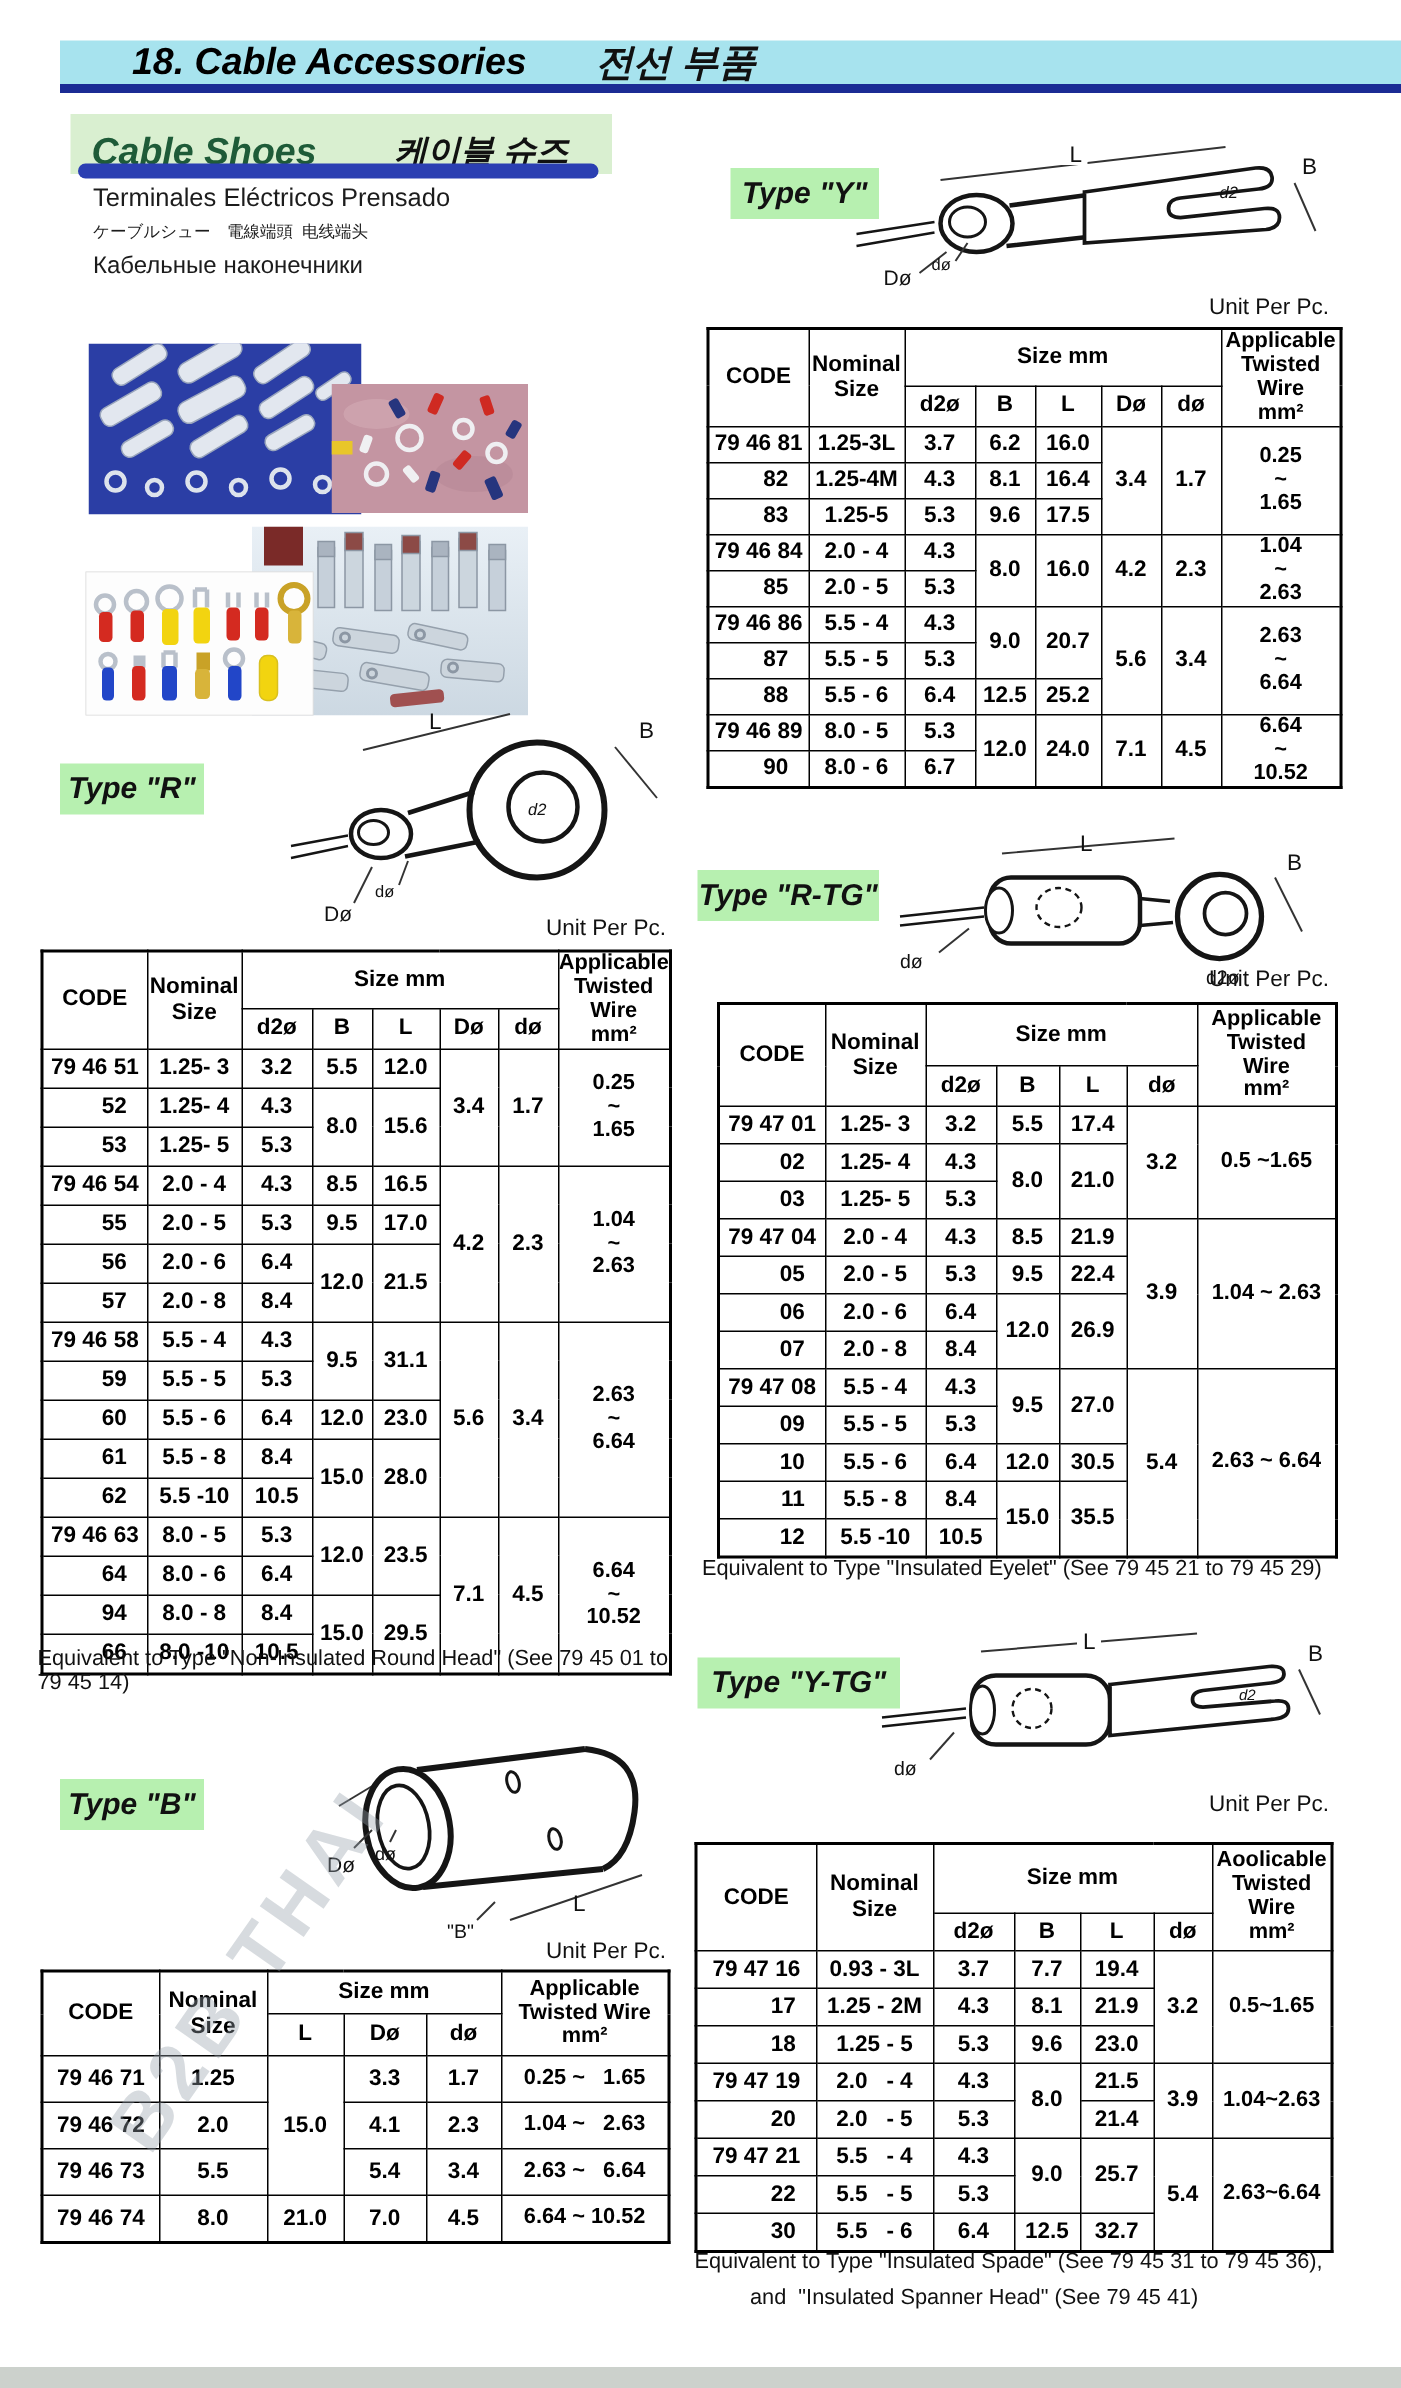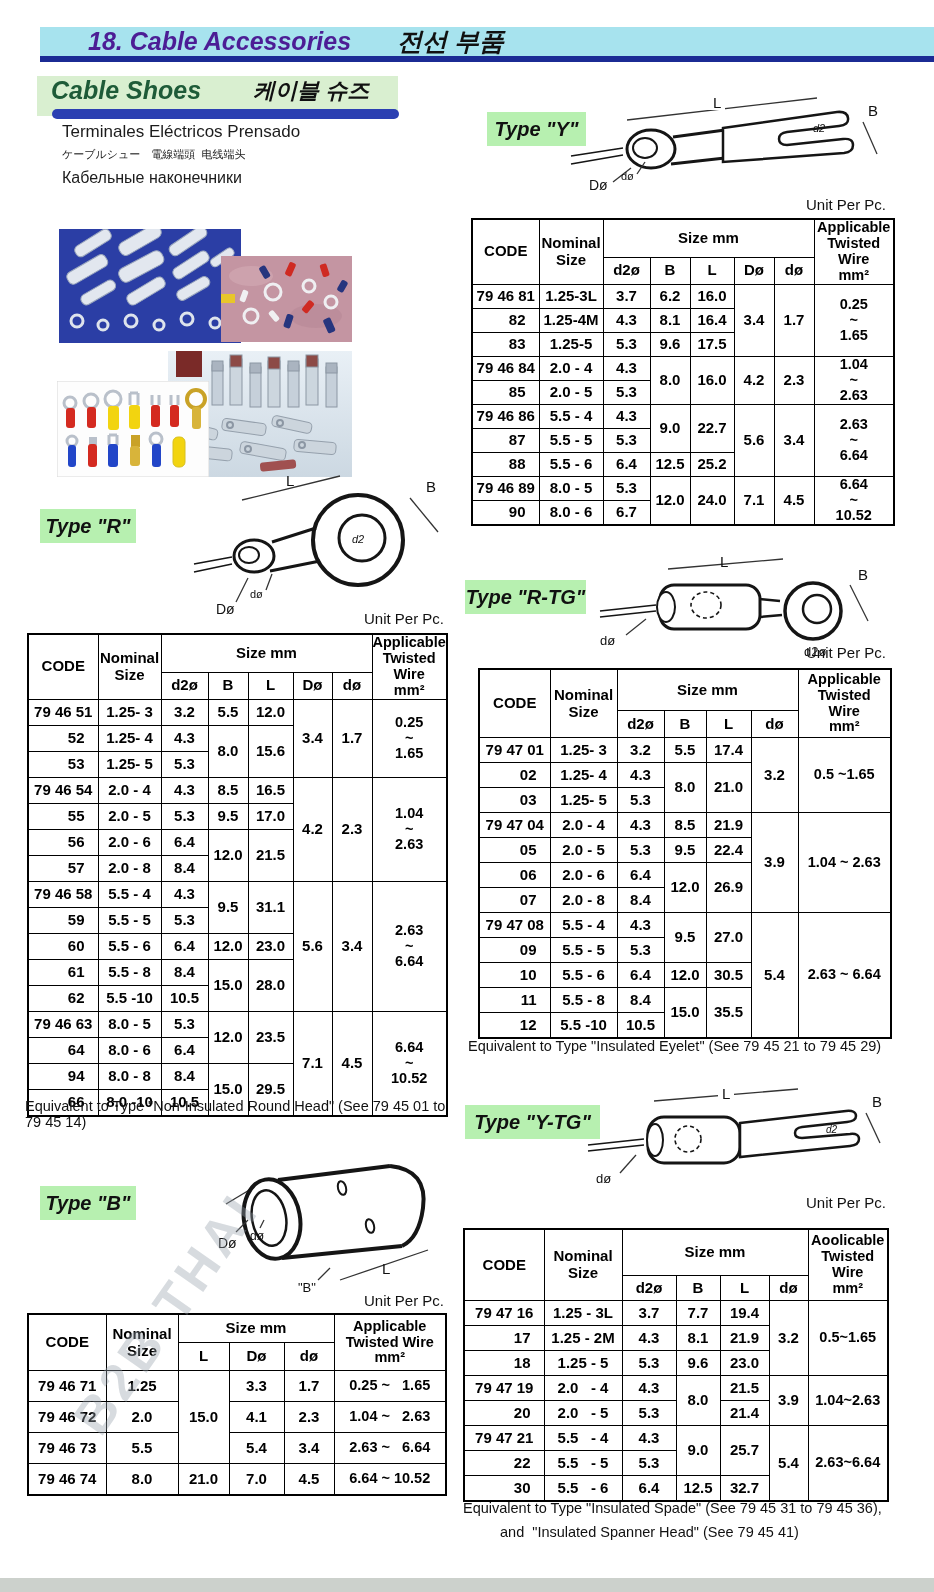--- a/index.html
+++ b/index.html
@@ -3,24 +3,24 @@
 <meta charset="utf-8">
 <style>
   html,body{margin:0;padding:0;background:#fff;}
   .page{position:relative;width:934px;height:1592px;background:#fff;overflow:hidden;
         font-family:"Liberation Sans",sans-serif;color:#000;}
   .abs{position:absolute;}
 
   
   .hdr-bar{left:40px;top:27px;width:894px;height:35px;background:#a7e3ee;
            border-bottom:6px solid #1b2b94;display:flex;align-items:center;gap:46px;padding-left:48px;box-sizing:border-box;}
-  .hdr-en{font-size:25px;font-weight:bold;font-style:italic;color:#4c1d95;}
+  .hdr-en{font-size:25px;font-weight:bold;font-style:italic;color:#000000;}
   .hdr-ko{font-size:25px;font-weight:bold;font-style:italic;color:#111;}
 
-  .sec-bar{left:37px;top:76px;width:361px;height:40px;background:#d9efd0;display:flex;align-items:flex-start;gap:52px;padding-left:14px;box-sizing:border-box;}
+  .sec-bar{left:47px;top:76px;width:361px;height:40px;background:#d9efd0;display:flex;align-items:flex-end;gap:52px;padding-left:14px;box-sizing:border-box;}
   .sec-en{font-size:25px;font-weight:bold;font-style:italic;color:#1e5b38;}
   .sec-ko{font-size:22px;font-weight:bold;font-style:italic;color:#111;}
   .sec-rule{left:52px;top:109px;width:347px;height:10px;background:#2b3fb2;border-radius:5px;}
 
   .sub{left:62px;color:#1c1c1c;white-space:pre-wrap;}
   .sub1{top:122px;font-size:17px;}
   .sub2{top:147px;font-size:11px;}
   .sub3{top:169px;font-size:16px;}
 
   
@@ -299,21 +299,21 @@
         <tr>
           <td class="cont">85</td>
           <td>2.0 - 5</td>
           <td>5.3</td>
         </tr>
         <tr>
           <td class="lead">79 46 86</td>
           <td>5.5 - 4</td>
           <td>4.3</td>
           <td rowspan="2">9.0</td>
-          <td rowspan="2">22.7</td>
+          <td rowspan="2">20.7</td>
           <td rowspan="3">5.6</td>
           <td rowspan="3">3.4</td>
           <td rowspan="3" class="wire">2.63
 ~
 6.64</td>
         </tr>
         <tr>
           <td class="cont">87</td>
           <td>5.5 - 5</td>
           <td>5.3</td>
@@ -779,21 +779,21 @@
         <tr>
           <th>d2ø</th>
           <th>B</th>
           <th>L</th>
           <th>dø</th>
         </tr>
       </thead>
       <tbody>
         <tr>
           <td class="lead">79 47 16</td>
-          <td>1.25 - 3L</td>
+          <td>0.93 - 3L</td>
           <td>3.7</td>
           <td>7.7</td>
           <td>19.4</td>
           <td rowspan="3">3.2</td>
           <td rowspan="3" class="wire">0.5~1.65</td>
         </tr>
         <tr>
           <td class="cont">17</td>
           <td>1.25 - 2M</td>
           <td>4.3</td>

